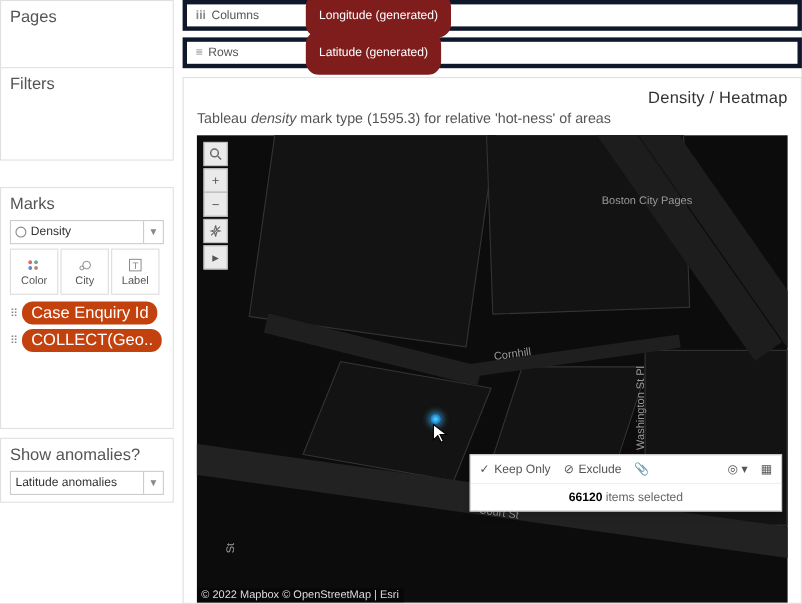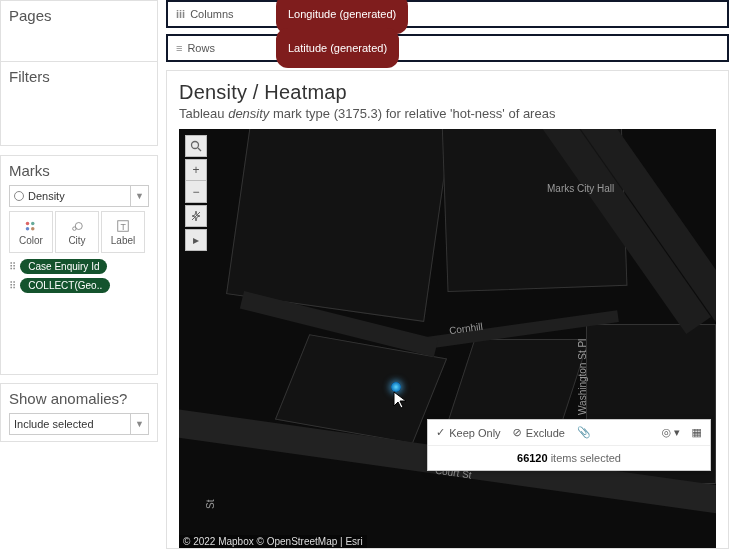--- a/index.html
+++ b/index.html
@@ -3,41 +3,41 @@
 <meta charset="utf-8">
 <style>
 * { box-sizing: border-box; margin: 0; padding: 0; font-family: -apple-system, BlinkMacSystemFont, "Segoe UI", Arial, sans-serif; }
 body { background: #fff; width: 729px; height: 549px; overflow: hidden; display: flex; font-size: 11px; color: #333; }
 .left-col { width: 158px; display: flex; flex-direction: column; }
 .right-col { flex: 1; display: flex; flex-direction: column; }
 .panel { border: 1px solid #e0e0e0; background: #fff; padding: 6px 8px; }
 .panel-title { font-size: 15px; color: #555; font-weight: normal; }
 .pages { height: 62px; }
 .filters { height: 85px; margin-top: -1px; }
-.marks { margin-top: 9px; min-height: 220px; }
+.marks { margin-top: 24px; min-height: 220px; }
 .marks-dd { margin-top: 6px; border: 1px solid #ccc; display: flex; align-items: center; height: 22px; padding: 0 4px; gap: 4px; }
 .marks-dd .caret { margin-left: auto; color: #888; font-size: 9px; border-left:1px solid #ccc; padding-left:4px; height:100%; display:flex; align-items:center;}
 .density-circle { width: 10px; height: 10px; border-radius: 50%; border: 1px solid #888; display: inline-block; }
 .mark-btns { display: flex; flex-wrap: wrap; gap: 2px; margin-top: 4px; }
 .mbtn { width: 44px; height: 42px; border: 1px solid #ddd; display: flex; flex-direction: column; align-items: center; justify-content: center; gap: 2px; font-size: 10px; color: #555; }
 .mbtn svg { width: 14px; height: 14px; }
 .pills { margin-top: 6px; display:flex; flex-direction:column; gap:4px;}
 .pill-row { display: flex; align-items: center; gap: 4px; }
 .pill-row .dots { color:#888; font-size:10px; letter-spacing:0px;}
-.pill { background: #14532d; color: #fff; border-radius: 10px; padding: 2px 8px; font-size: 10px; display: inline-block; }
+.pill { background: #c2410c; color: #fff; border-radius: 10px; padding: 2px 8px; font-size: 15px; display: inline-block; }
 .anom { margin-top: 8px; padding: 6px 8px; }
 .anom-dd { margin-top: 6px; border: 1px solid #ccc; height: 22px; display: flex; align-items: center; padding: 0 4px; }
 .anom-dd .caret { margin-left:auto; font-size:9px; color:#888; border-left:1px solid #ccc; padding-left:4px; height:100%; display:flex; align-items:center;}
-.shelf-row { display: flex; align-items: center; border: 2px solid #0f172a; margin-left: 8px; height: 28px; gap: 10px; padding: 0 8px; }
+.shelf-row { display: flex; align-items: center; border: 4px solid #0f172a; margin-left: 8px; height: 28px; gap: 10px; padding: 0 8px; }
 .shelf-row + .shelf-row { margin-top: 6px; }
 .shelf-label { display: flex; align-items: center; gap: 5px; color: #555; font-size: 11px; width:90px;}
 .shelf-icon { color: #888; font-weight:bold; font-size:11px;}
 .geo-pill { background: #7f1d1d; color: #fff; border-radius: 12px; padding: 14px 12px; font-size: 11px; }
 .viz { margin: 8px 0 0 8px; border: 1px solid #e0e0e0; flex:1; display:flex; flex-direction:column; padding: 10px 12px 0 12px; overflow:hidden; }
-.vtitle { font-size: 20px; font-weight: 300; color: #333; letter-spacing:0.2px;}
+.vtitle { font-size: 15px; font-weight: 300; color: #333; letter-spacing:0.2px;text-align:right;}
 .vsub { font-size: 13px; color: #555; margin-top: 2px; font-weight:300;}
 .vsub .it { font-style: italic; }
 .maparea { flex:1; margin-top: 8px; background: #0c0c0c; position: relative; overflow:hidden; }
 
 .road { position:absolute; background:#2a2a2a; }
 .block { position:absolute; border:1px solid #333; background:#131313; }
 .streetlabel { position:absolute; color:#9a9a9a; font-size:10px; white-space:nowrap; }
 .rot90 { transform: rotate(-90deg); transform-origin:left top;}
 
 .mapctrl { position:absolute; left:6px; top:6px; display:flex; flex-direction:column; gap:0; }
@@ -104,21 +104,21 @@
       </div>
       <div class="pill-row">
         <span class="dots">⠿</span>
         <span class="pill">COLLECT(Geo..</span>
       </div>
     </div>
   </div>
   <div class="panel anom">
     <div class="panel-title">Show anomalies?</div>
     <div class="anom-dd">
-      <span>Include selected</span>
+      <span>Latitude anomalies</span>
       <span class="caret">▼</span>
     </div>
   </div>
 </div>
 
 <div class="right-col">
   <div class="shelf-row">
     <div class="shelf-label">
       <span class="shelf-icon">iii</span>
       <span>Columns</span>
@@ -129,39 +129,39 @@
     <div class="shelf-label">
       <span class="shelf-icon">≡</span>
       <span>Rows</span>
     </div>
     <span class="geo-pill">Latitude (generated)</span>
   </div>
 
   <div class="viz">
     <div class="vtitle">Density / Heatmap</div>
     <div class="vsub">
-      <span>Tableau </span><span class="it">density</span><span> mark type (3175.3) for relative 'hot-ness' of areas</span>
+      <span>Tableau </span><span class="it">density</span><span> mark type (1595.3) for relative 'hot-ness' of areas</span>
     </div>
     <div class="maparea">
 
       <div class="block" style="left:60px; top:-20px; width:200px; height:200px; transform:rotate(8deg);"></div>
       <div class="block" style="left:265px; top:-40px; width:180px; height:200px; transform:rotate(-2deg);"></div>
       <div class="block" style="left:280px; top:210px; width:115px; height:95px; transform:skewX(-18deg);"></div>
       <div class="block" style="left:112px; top:215px; width:140px; height:90px; transform:rotate(10deg) skewX(-12deg);"></div>
       <div class="block" style="left:407px; top:195px; width:130px; height:160px;"></div>
 
       <div class="road" style="left:430px; top:-40px; width:30px; height:260px; transform:rotate(-35deg); background:#1d1d1d;"></div>
       <div class="road" style="left:468px; top:-40px; width:30px; height:260px; transform:rotate(-35deg); background:#1d1d1d;"></div>
 
       <div class="road" style="left:-20px; top:320px; width:600px; height:28px; transform:rotate(8deg); background:#222;"></div>
 
       <div class="road" style="left:240px; top:195px; width:200px; height:12px; transform:rotate(-8deg); background:#1f1f1f;"></div>
       <div class="road" style="left:60px; top:186px; width:200px; height:18px; transform:rotate(14deg); background:#1f1f1f;"></div>
 
-      <div class="streetlabel" style="left:368px; top:54px;">Marks City Hall</div>
+      <div class="streetlabel" style="left:368px; top:54px;">Boston City Pages</div>
       <div class="streetlabel" style="left:270px; top:194px; transform:rotate(-8deg);">Cornhill</div>
       <div class="streetlabel rot90" style="left:398px; top:286px;">Washington St Pl</div>
       <div class="streetlabel" style="left:256px; top:338px; transform:rotate(8deg);">Court St</div>
       <div class="streetlabel rot90" style="left:26px; top:380px;">St</div>
 
       <div class="hotspot" style="left:212px; top:253px;"></div>
 
       <svg class="cursor" style="left:214px; top:262px;" width="16" height="20">
         <path d="M1 1 L1 15 L5 11 L8 17 L10 16 L7 10 L13 10 Z" fill="#fff" stroke="#000" stroke-width="1"></path>
       </svg>

